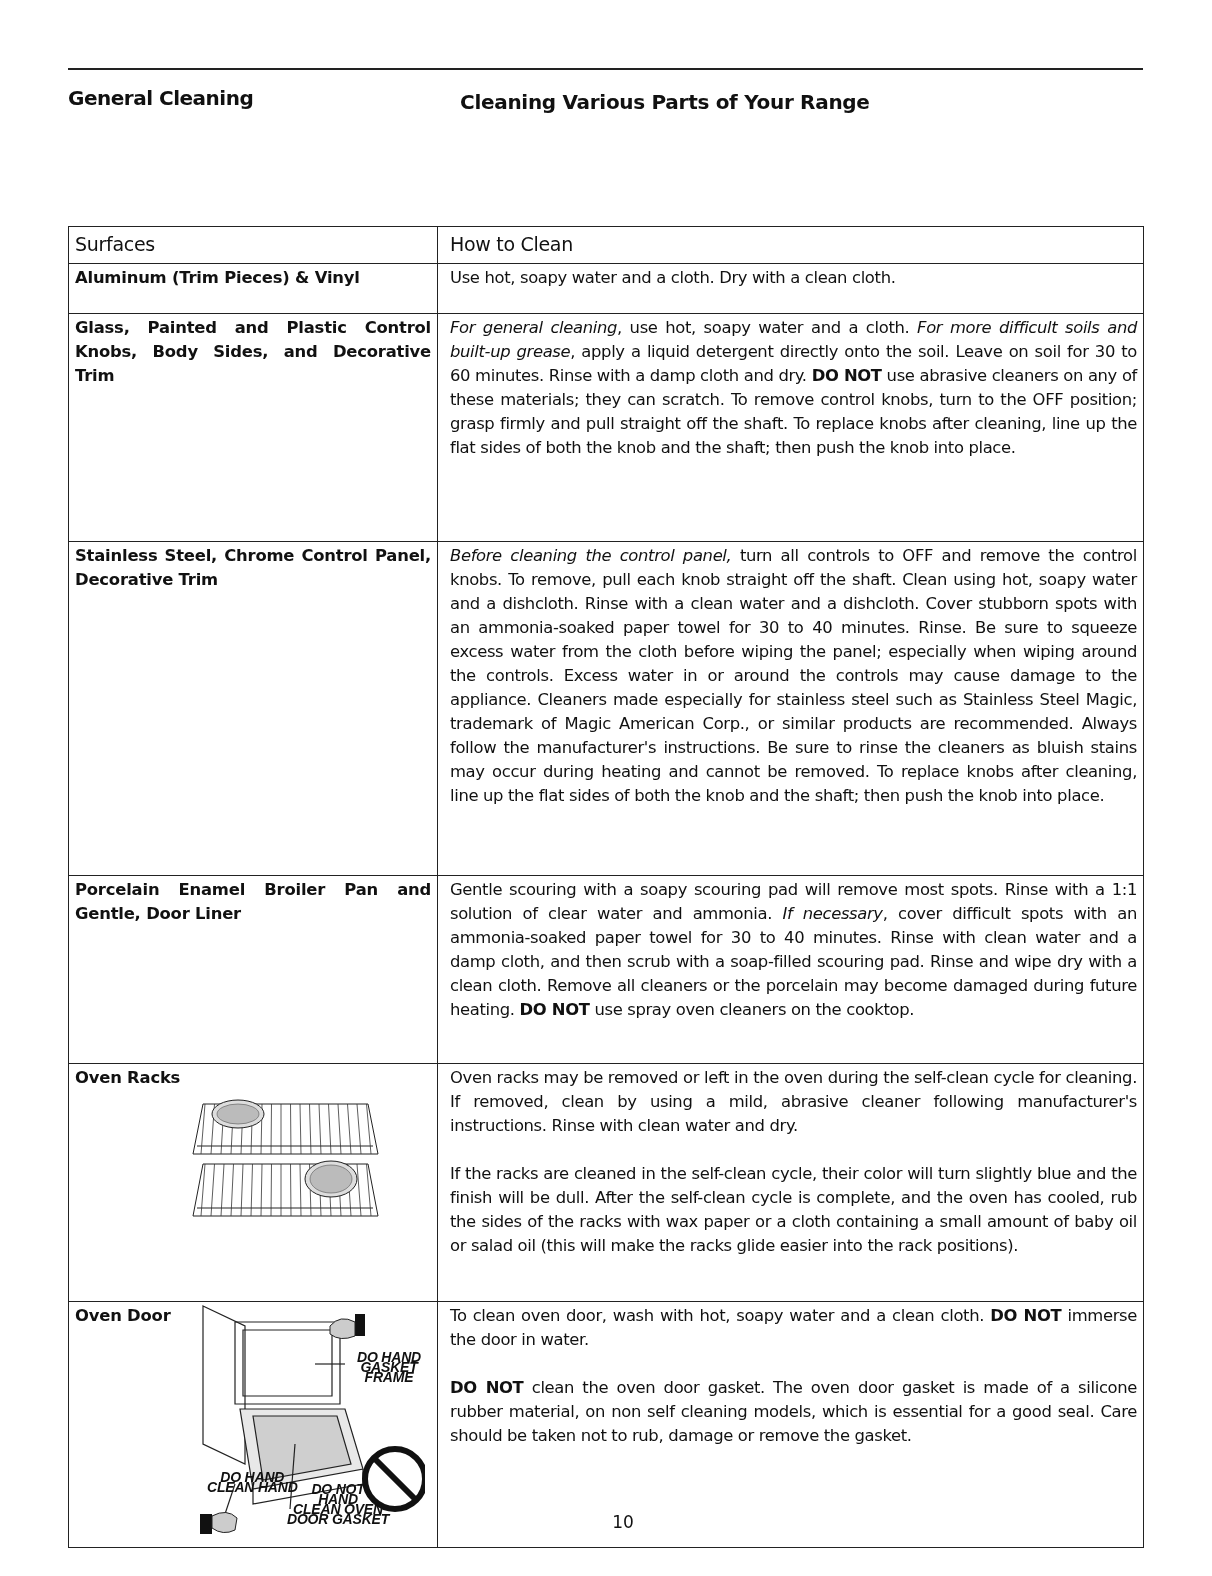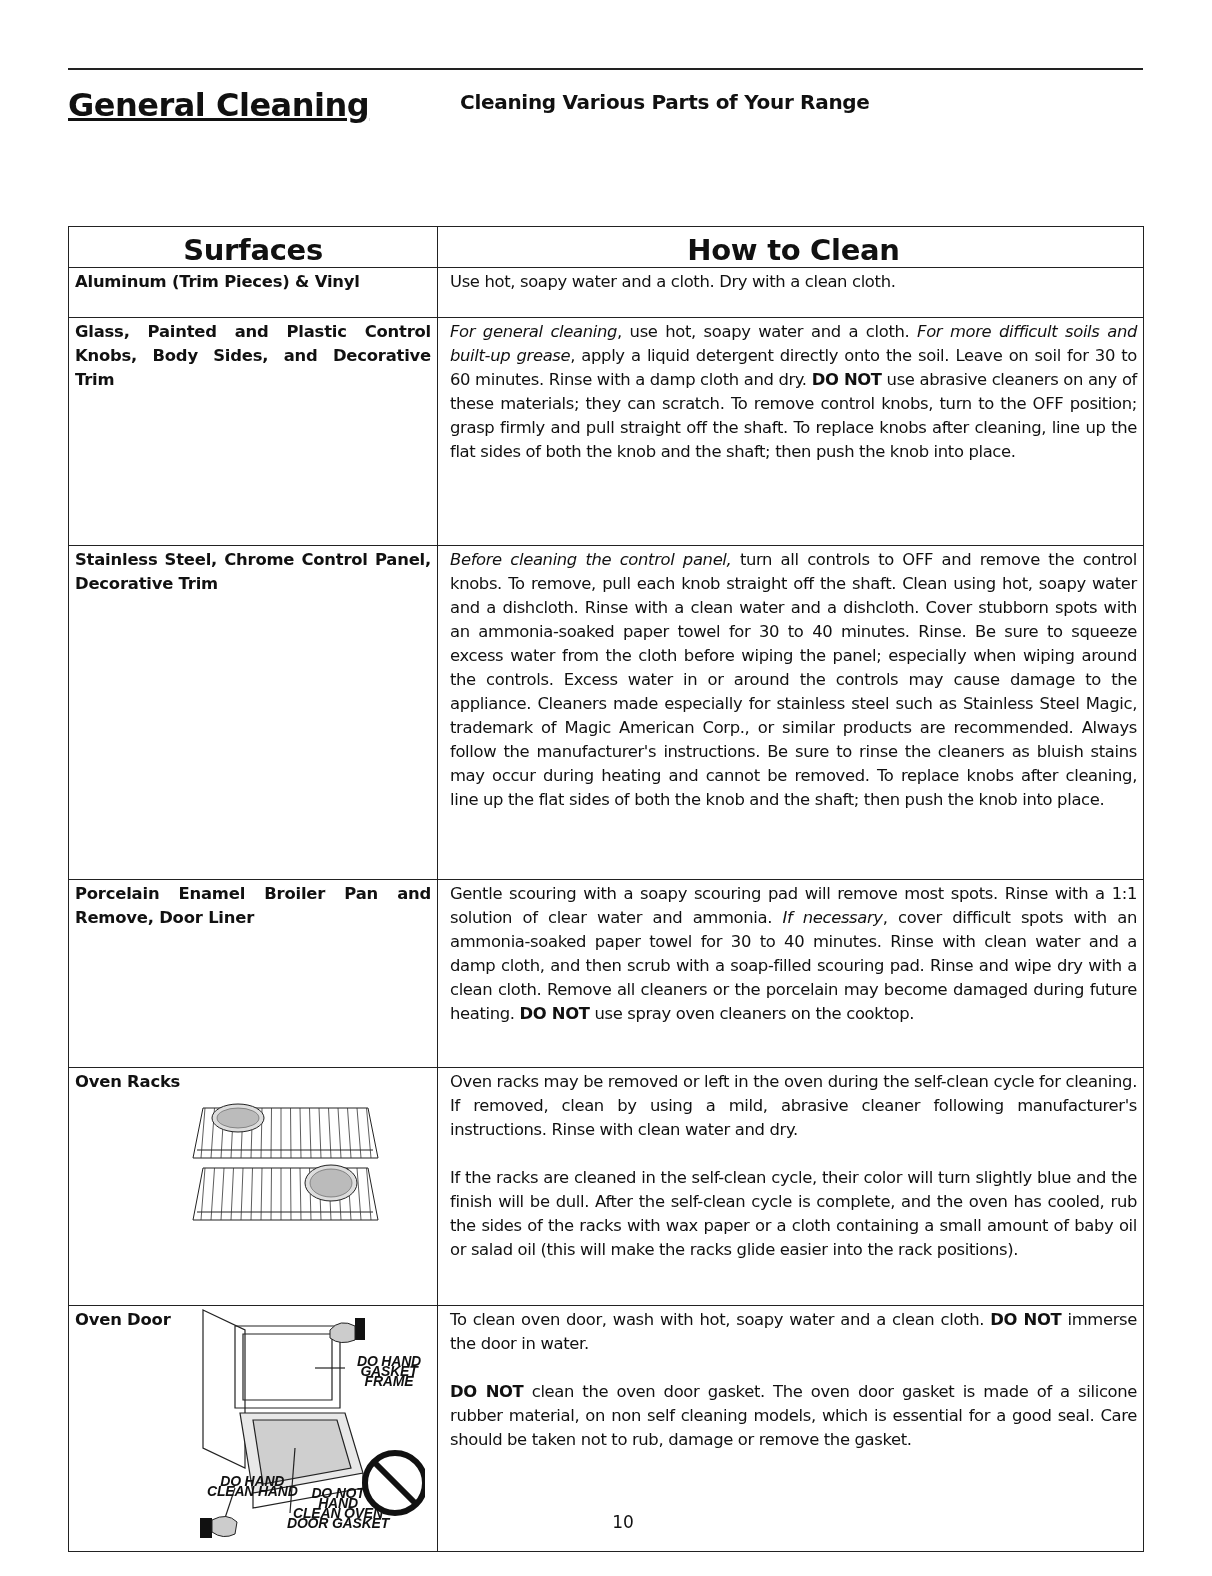--- a/index.html
+++ b/index.html
@@ -1,26 +1,26 @@
 <!DOCTYPE html>
 <html><head>
 <meta charset="utf-8">
 <style>
   html, body { margin: 0; padding: 0; background: #ffffff; }
   body { width: 1212px; height: 1576px; position: relative; font-family: "DejaVu Sans", sans-serif; color: #111; overflow: hidden; }
   .top-rule { position: absolute; left: 68px; top: 68px; width: 1075px; height: 2px; background: #222; }
-  .section-title { position: absolute; left: 68px; top: 86px; font-size: 32px; font-weight: bold; letter-spacing: -0.5px; text-decoration: underline; }
+  .section-title { position: absolute; left: 68px; top: 86px; font-size: 20px; font-weight: bold; letter-spacing: -0.5px; }
   .intro { position: absolute; left: 452px; top: 90px; width: 690px; }
   .intro h2 { margin: 0 0 2px 8px; font-size: 20px; font-weight: bold; letter-spacing: -0.3px; }
   .intro p { margin: 0; font-size: 16.4px; line-height: 24px; text-align: justify; letter-spacing: -0.35px; }
 
   table.clean { position: absolute; left: 68px; top: 226px; width: 1075px; border-collapse: collapse; border: 1.5px solid #222; table-layout: fixed; }
   table.clean td, table.clean th { border: 1.5px solid #222; vertical-align: top; padding: 0; }
   col.c1 { width: 369px; } col.c2 { width: 706px; }
-  .hdr { font-size: 29px; font-weight: bold; text-align: center; padding: 6px 6px 0 6px !important; height: 30px; letter-spacing: -0.3px; }
+  .hdr { font-size: 19px; font-weight: normal; text-align: left; padding: 6px 6px 0 6px !important; height: 30px; letter-spacing: -0.3px; }
   .surface { font-size: 16.4px; font-weight: bold; line-height: 24px; padding: 2px 6px 0 6px !important; text-align: justify; letter-spacing: -0.2px; }
   .howto { font-size: 16.4px; line-height: 24px; padding: 2px 6px 12px 12px !important; text-align: justify; letter-spacing: -0.35px; }
   .howto p { margin: 0; }
   .howto p + p { margin-top: 24px; }
   .howto i { font-style: italic; }
   .howto b { font-weight: bold; }
   .r1 { height: 50px; } .r2 { height: 228px; } .r3 { height: 334px; } .r4 { height: 188px; } .r5 { height: 238px; } .r6 { height: 246px; }
   .cell-rel { position: relative; height: 100%; }
   .racks-fig { position: absolute; left: 108px; top: 28px; width: 200px; height: 130px; }
   .door-fig { position: absolute; left: 120px; top: 0; width: 230px; height: 230px; }
@@ -59,21 +59,21 @@
           <p><i>For general cleaning</i><span>, use hot, soapy water and a cloth. </span><i>For more difficult soils and built-up grease</i><span>, apply a liquid detergent directly onto the soil. Leave on soil for 30 to 60 minutes. Rinse with a damp cloth and dry. </span><b>DO NOT</b><span> use abrasive cleaners on any of these materials; they can scratch. To remove control knobs, turn to the OFF position; grasp firmly and pull straight off the shaft. To replace knobs after cleaning, line up the flat sides of both the knob and the shaft; then push the knob into place.</span></p>
         </td>
   </tr>
   <tr class="r3">
     <td class="surface">Stainless Steel, Chrome Control Panel, Decorative Trim</td>
     <td class="howto">
           <p><i>Before cleaning the control panel,</i><span> turn all controls to OFF and remove the control knobs. To remove, pull each knob straight off the shaft. Clean using hot, soapy water and a dishcloth. Rinse with a clean water and a dishcloth. Cover stubborn spots with an ammonia-soaked paper towel for 30 to 40 minutes. Rinse. Be sure to squeeze excess water from the cloth before wiping the panel; especially when wiping around the controls. Excess water in or around the controls may cause damage to the appliance. Cleaners made especially for stainless steel such as Stainless Steel Magic, trademark of Magic American Corp., or similar products are recommended. Always follow the manufacturer's instructions. Be sure to rinse the cleaners as bluish stains may occur during heating and cannot be removed. To replace knobs after cleaning, line up the flat sides of both the knob and the shaft; then push the knob into place.</span></p>
         </td>
   </tr>
   <tr class="r4">
-    <td class="surface">Porcelain Enamel Broiler Pan and Remove, Door Liner</td>
+    <td class="surface">Porcelain Enamel Broiler Pan and Gentle, Door Liner</td>
     <td class="howto">
           <p><span>Gentle scouring with a soapy scouring pad will remove most spots. Rinse with a 1:1 solution of clear water and ammonia. </span><i>If necessary</i><span>, cover difficult spots with an ammonia-soaked paper towel for 30 to 40 minutes. Rinse with clean water and a damp cloth, and then scrub with a soap-filled scouring pad. Rinse and wipe dry with a clean cloth. Remove all cleaners or the porcelain may become damaged during future heating. </span><b>DO NOT</b><span> use spray oven cleaners on the cooktop.</span></p>
         </td>
   </tr>
   <tr class="r5">
     <td class="surface">
       <div class="cell-rel">
         <div>Oven Racks</div>
         <svg class="racks-fig" viewBox="0 0 200 130">
           <g fill="none" stroke="#222" stroke-width="1">

